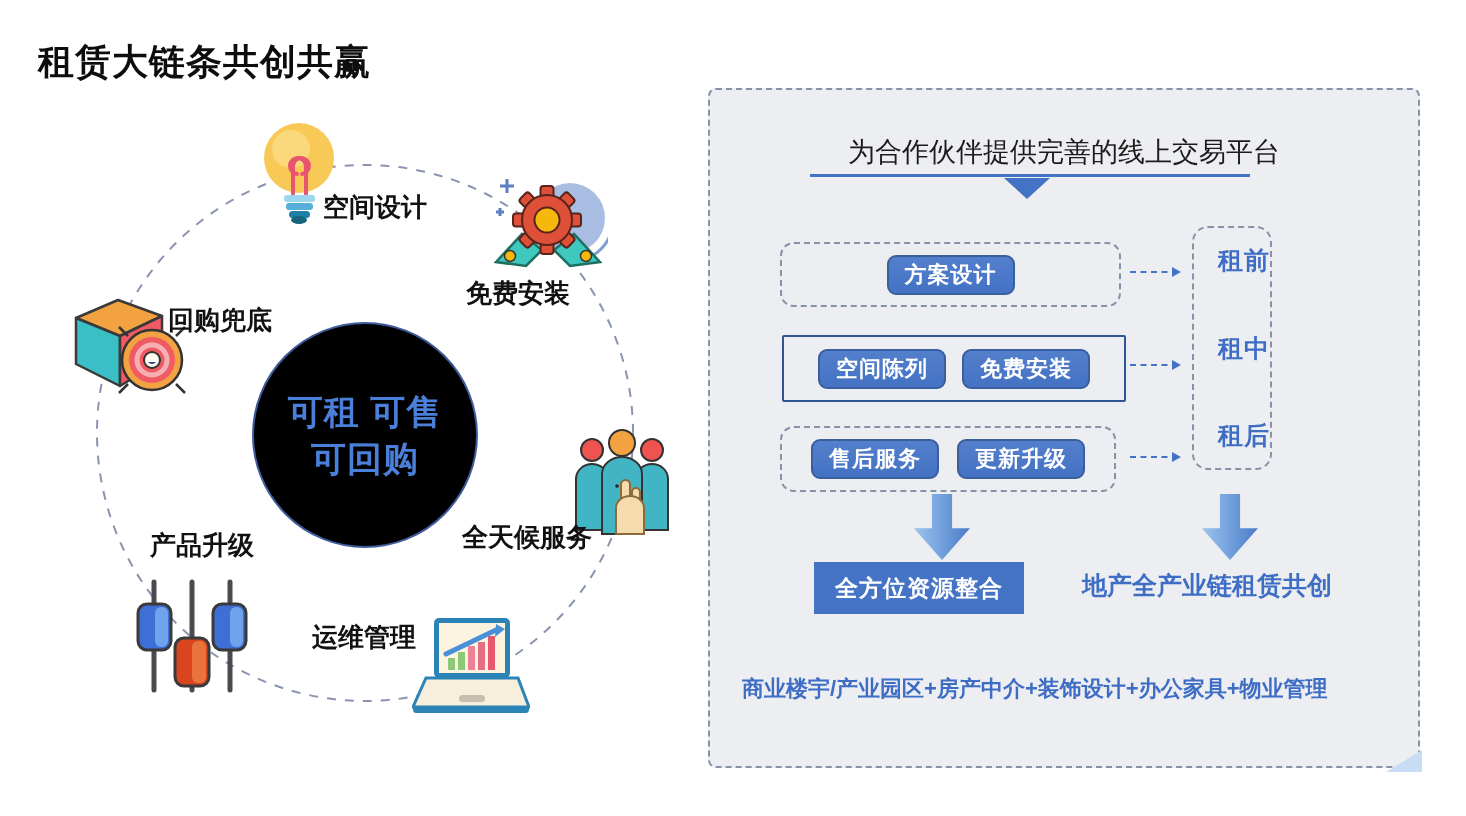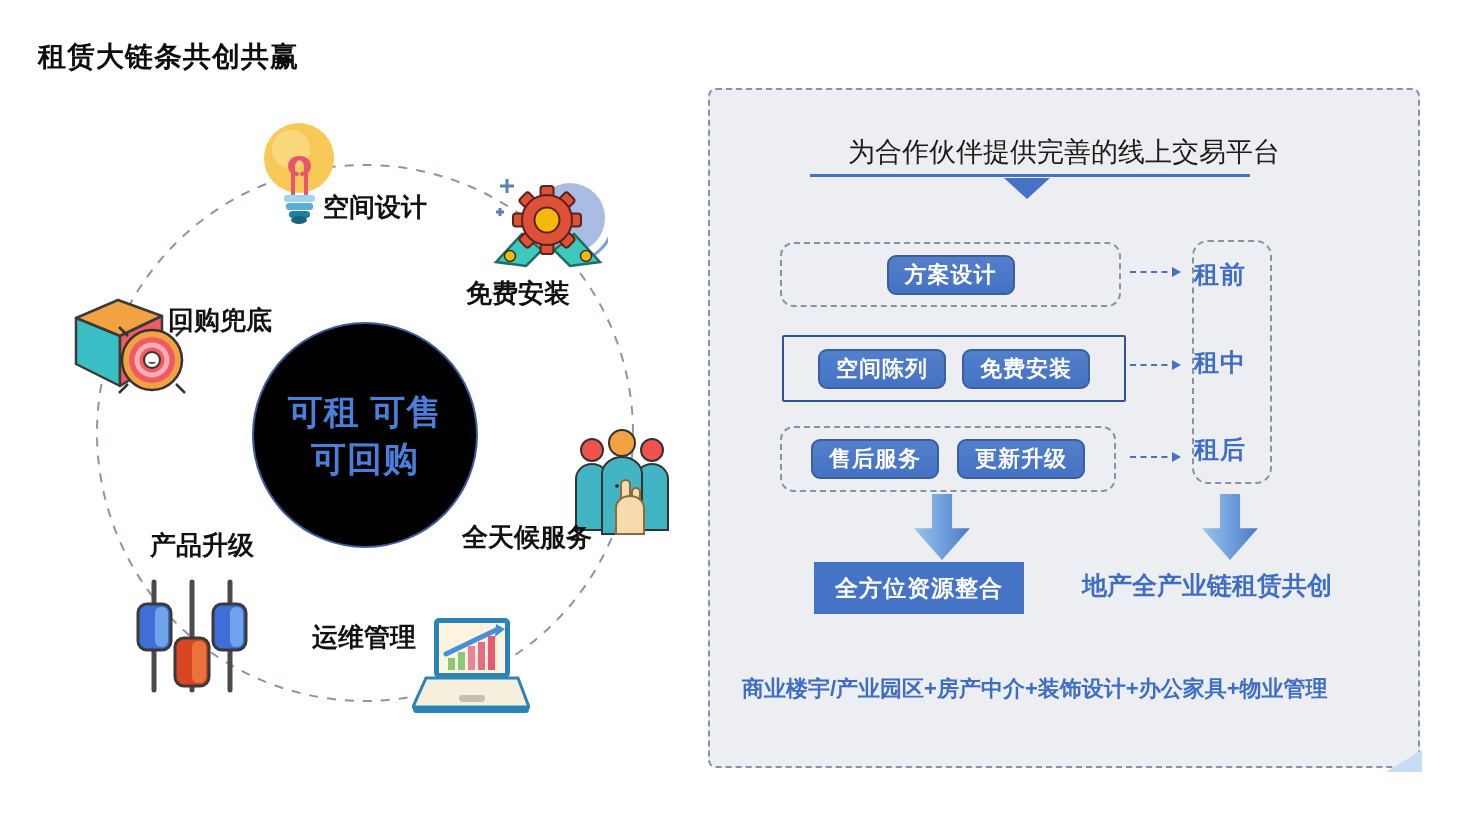--- a/index.html
+++ b/index.html
@@ -1,21 +1,21 @@
 <!DOCTYPE html>
 <html><head>
 <meta charset="utf-8">
 <style>
   html,body{margin:0;padding:0;background:#fff;}
   .slide{position:relative;width:1466px;height:816px;background:#ffffff;overflow:hidden;
          font-family:"Liberation Sans","DejaVu Sans",sans-serif;}
   .abs{position:absolute;}
 
   
-  .page-title{left:38px;top:38px;font-size:28px;font-weight:900;color:#0d0d0d;letter-spacing:1px;}
+  .page-title{left:38px;top:38px;font-size:36px;font-weight:900;color:#0d0d0d;letter-spacing:1px;}
   .center-circle{left:252px;top:322px;width:222px;height:222px;border-radius:50%;
       border:2px solid #3F5D9E;background:#000000;display:flex;flex-direction:column;
       align-items:center;justify-content:center;text-align:center;}
   .center-circle div{color:#4A80D9;font-weight:800;font-size:35px;line-height:1.35;letter-spacing:1px;}
   .cyc-label{font-size:26px;font-weight:800;color:#111;white-space:nowrap;}
 
   
   .panel{left:708px;top:88px;width:660px;height:676px;background:#EDEEF1;
          border:2px dashed #8792A8;border-radius:8px;padding-left:48px;}
   .panel-title{left:0;top:44px;width:100%;text-align:center;font-size:27px;font-weight:500;color:#1b1b1b;}
@@ -31,22 +31,22 @@
   .pill-btn{min-width:128px;height:40px;padding:0 14px;box-sizing:border-box;
       background:linear-gradient(#537fcb,#4472C4);border:2px solid #3a5f9f;border-radius:9px;
       color:#fff;font-size:22px;font-weight:800;display:flex;align-items:center;justify-content:center;
       letter-spacing:1px;}
   .flow-arrow{width:48px;height:0;border-top:2px dashed #4472C4;}
   .flow-arrow::after{content:"";position:absolute;right:-3px;top:-6px;border-left:9px solid #4472C4;
       border-top:5px solid transparent;border-bottom:5px solid transparent;}
   .fa-1{left:420px;top:181px;}
   .fa-2{left:420px;top:274px;}
   .fa-3{left:420px;top:366px;}
-  .stage-col{left:482px;top:150px;width:80px;height:244px;border:2px dashed #8792A8;border-radius:16px;
-      display:flex;flex-direction:column;justify-content:space-between;align-items:flex-start;
+  .stage-col{left:482px;top:136px;width:80px;height:244px;border:2px dashed #8792A8;border-radius:16px;
+      display:flex;flex-direction:column;justify-content:space-between;align-items:flex-end;
       padding:16px 0;box-sizing:border-box;}
   .stage{color:#3E6DC5;font-size:25px;font-weight:800;letter-spacing:1px;}
   .big-arrow{width:56px;height:66px;background:linear-gradient(90deg,#9AC4EE,#4a7cc9);
       clip-path:polygon(32% 0,68% 0,68% 52%,100% 52%,50% 100%,0 52%,32% 52%);}
   .ba-left{left:204px;top:404px;}
   .ba-right{left:492px;top:404px;}
   .result-left{left:104px;top:472px;width:210px;height:52px;background:#4573C5;color:#fff;
       font-size:23px;font-weight:800;display:flex;align-items:center;justify-content:center;letter-spacing:1px;}
   .result-right{left:372px;top:479px;width:300px;text-align:left;color:#3E6DC5;
       font-size:25px;font-weight:800;white-space:nowrap;}

